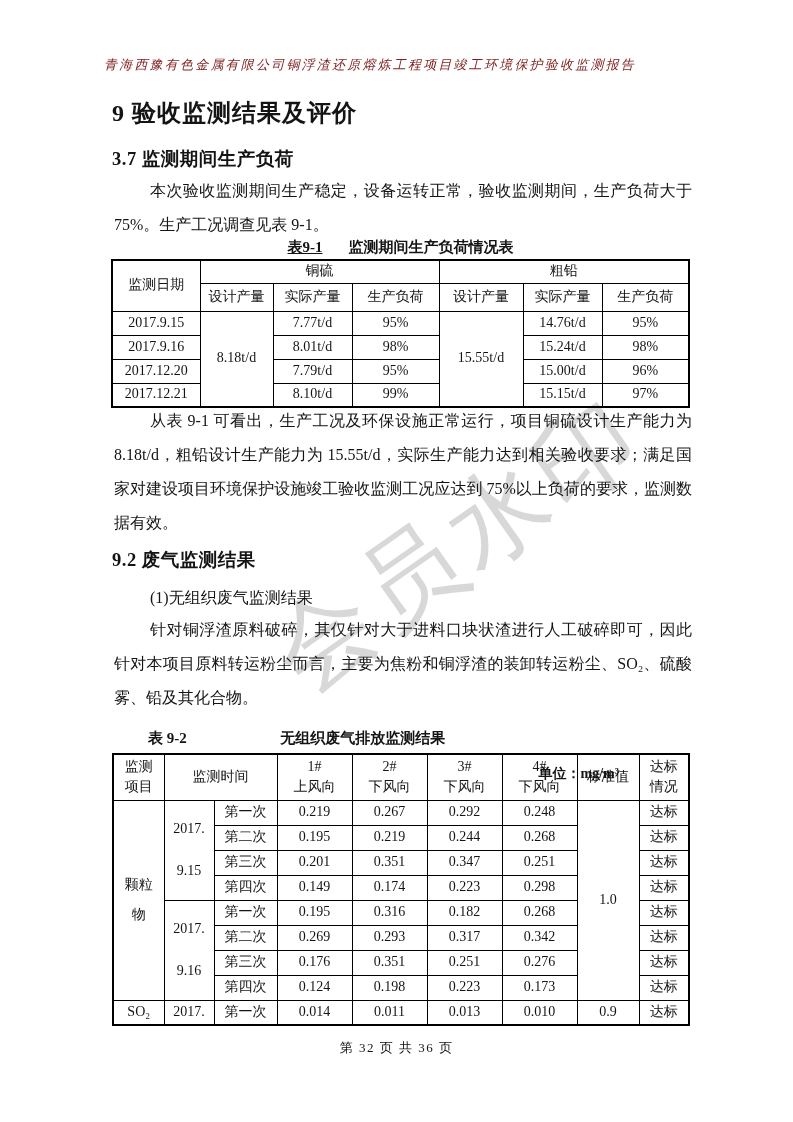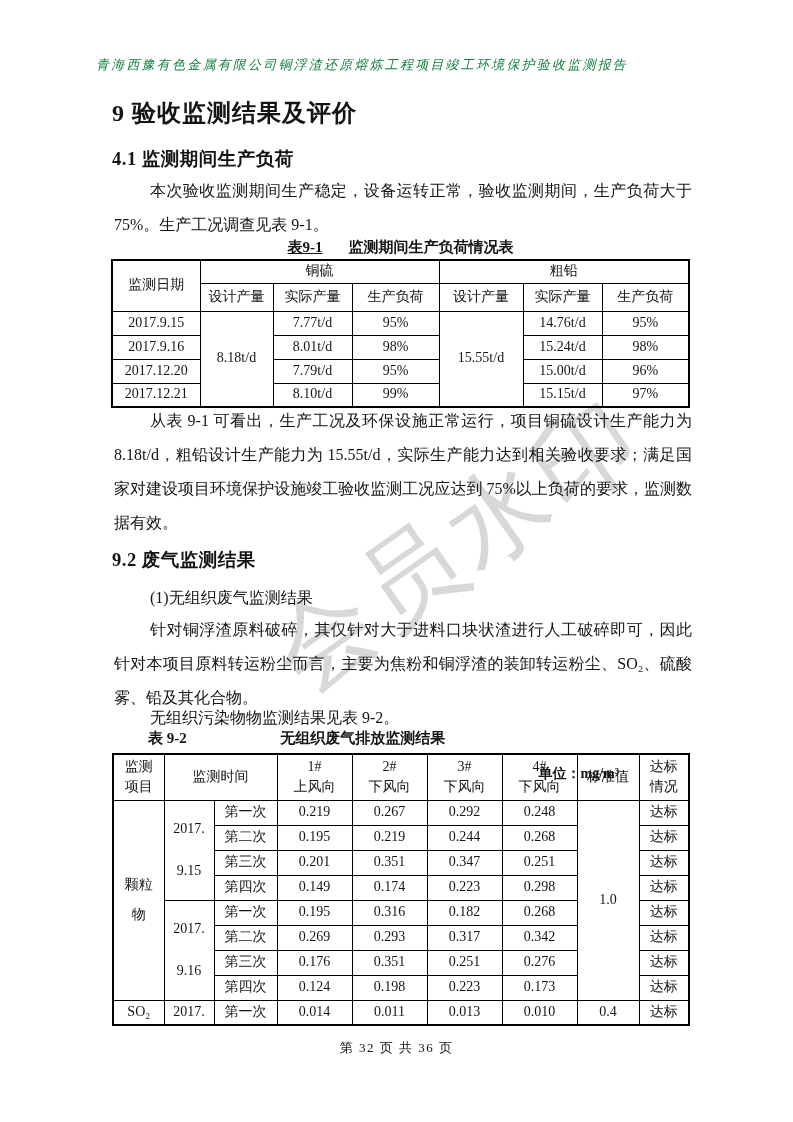--- a/index.html
+++ b/index.html
@@ -4,22 +4,22 @@
 <style>
   html,body{margin:0;padding:0;background:#ffffff;}
   .page{position:relative;width:793px;height:1122px;background:#ffffff;
         font-family:"Liberation Serif",serif;color:#141414;overflow:hidden;}
 
   .watermark{position:absolute;left:245px;top:612px;font-size:100px;font-weight:400;
         letter-spacing:6px;color:#000;opacity:0.15;transform:rotate(-35deg);
         transform-origin:0 0;white-space:nowrap;z-index:0;
         font-family:"Liberation Sans",sans-serif;}
 
-  .doc-header{position:absolute;left:96px;top:56px;font-size:13px;font-style:italic;
-        letter-spacing:2.2px;color:#15803d;z-index:1;}
+  .doc-header{position:absolute;left:104px;top:56px;font-size:13px;font-style:italic;
+        letter-spacing:2.2px;color:#7f1d1d;z-index:1;}
   .doc-footer{position:absolute;left:0;top:1039px;width:100%;text-align:center;
         font-size:13px;letter-spacing:1.5px;z-index:1;}
 
   .h1{position:absolute;left:112px;top:97px;margin:0;font-size:24px;font-weight:700;
         letter-spacing:1px;z-index:1;}
   .h2{position:absolute;left:112px;margin:0;font-size:18.5px;font-weight:700;
         letter-spacing:0.5px;z-index:1;}
   .h2-1{top:146px}
   .h2-2{top:547px}
 
@@ -55,21 +55,21 @@
 </head>
 <body>
 
 <div class="page">
 
   <div class="watermark">会员水印</div>
 
   <div class="doc-header">青海西豫有色金属有限公司铜浮渣还原熔炼工程项目竣工环境保护验收监测报告</div>
 
   <h1 class="h1">9 验收监测结果及评价</h1>
-  <h2 class="h2 h2-1">4.1 监测期间生产负荷</h2>
+  <h2 class="h2 h2-1">3.7 监测期间生产负荷</h2>
 
   <p class="para p1">本次验收监测期间生产稳定，设备运转正常，验收监测期间，生产负荷大于75%。生产工况调查见表 9-1。</p>
 
   <div class="caption cap1">
     <span class="cap-label">表9-1</span><span class="cap-title">监测期间生产负荷情况表</span>
   </div>
 
   <table class="tbl t1">
     <colgroup>
       <col style="width:88px">
@@ -125,21 +125,20 @@
         <td>97%</td>
       </tr>
     </tbody>
   </table>
 
   <p class="para p2">从表 9-1 可看出，生产工况及环保设施正常运行，项目铜硫设计生产能力为8.18t/d，粗铅设计生产能力为 15.55t/d，实际生产能力达到相关验收要求；满足国家对建设项目环境保护设施竣工验收监测工况应达到 75%以上负荷的要求，监测数据有效。</p>
 
   <h2 class="h2 h2-2">9.2 废气监测结果</h2>
   <p class="para p3">(1)无组织废气监测结果</p>
   <p class="para p4">针对铜浮渣原料破碎，其仅针对大于进料口块状渣进行人工破碎即可，因此针对本项目原料转运粉尘而言，主要为焦粉和铜浮渣的装卸转运粉尘、SO₂、硫酸雾、铅及其化合物。</p>
-  <p class="para p5">无组织污染物物监测结果见表 9-2。</p>
 
   <div class="caption cap2">
     <span class="cap-label">表 9-2</span>
     <span class="cap-title">无组织废气排放监测结果</span>
     <span class="cap-unit">单位：mg/m³</span>
   </div>
 
   <table class="tbl t2">
     <colgroup>
       <col style="width:51px">
@@ -260,21 +259,21 @@
         <td>达标</td>
       </tr>
       <tr class="dr">
         <td>SO₂</td>
         <td>2017.</td>
         <td>第一次</td>
         <td>0.014</td>
         <td>0.011</td>
         <td>0.013</td>
         <td>0.010</td>
-        <td>0.4</td>
+        <td>0.9</td>
         <td>达标</td>
       </tr>
     </tbody>
   </table>
 
   <div class="doc-footer">第 32 页 共 36 页</div>
 
 </div>
 
 </body></html>

